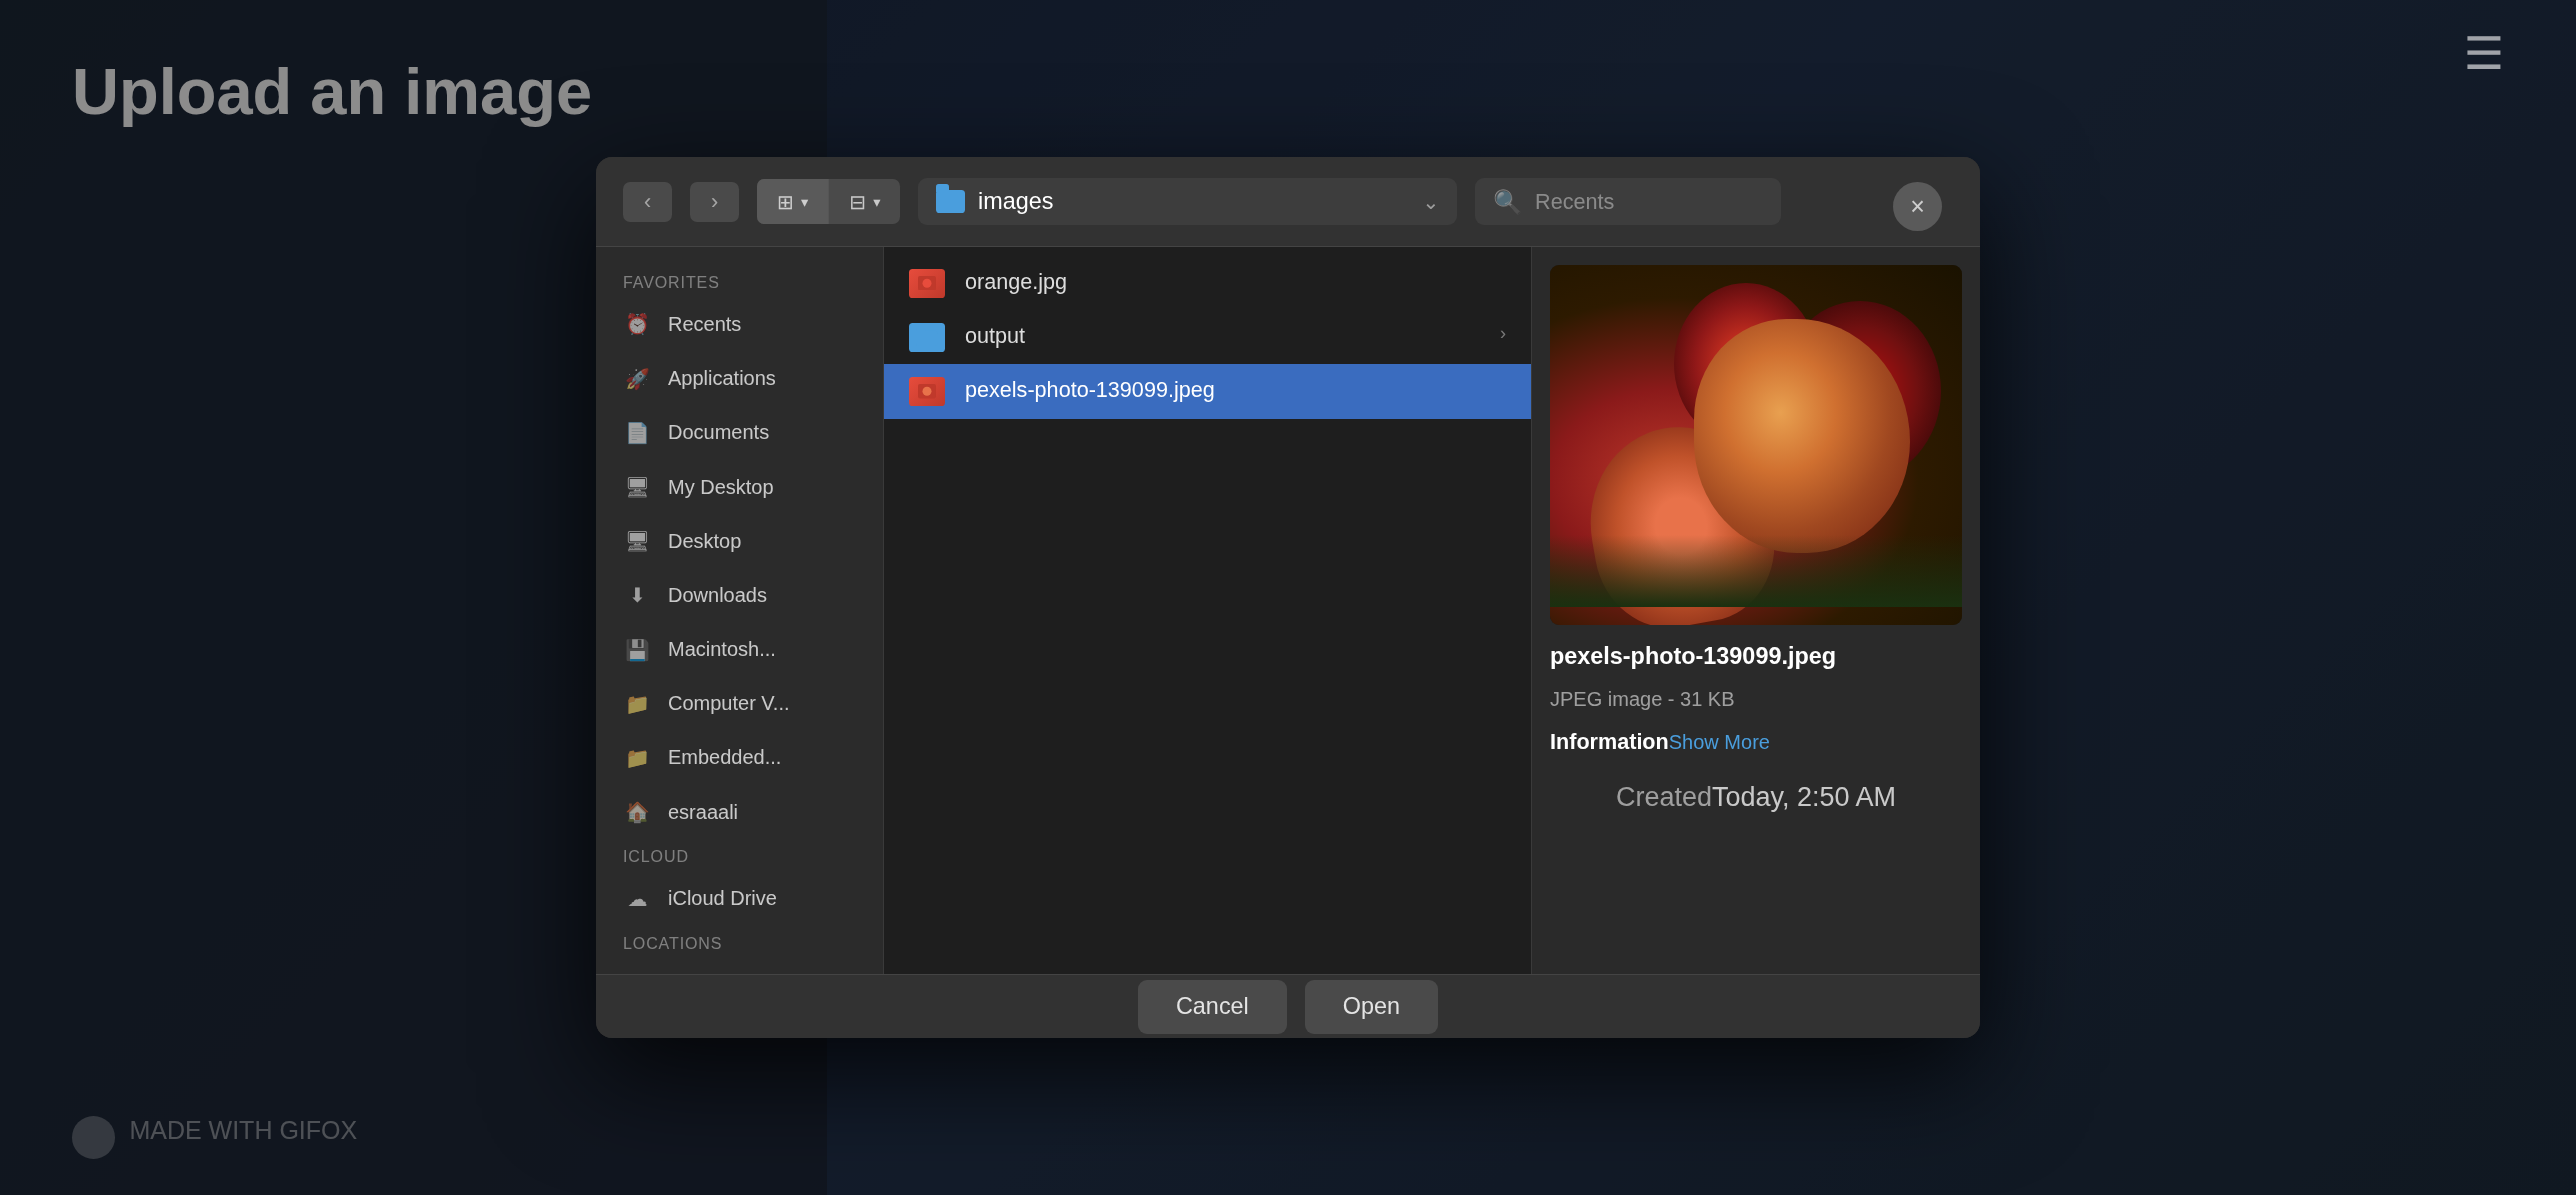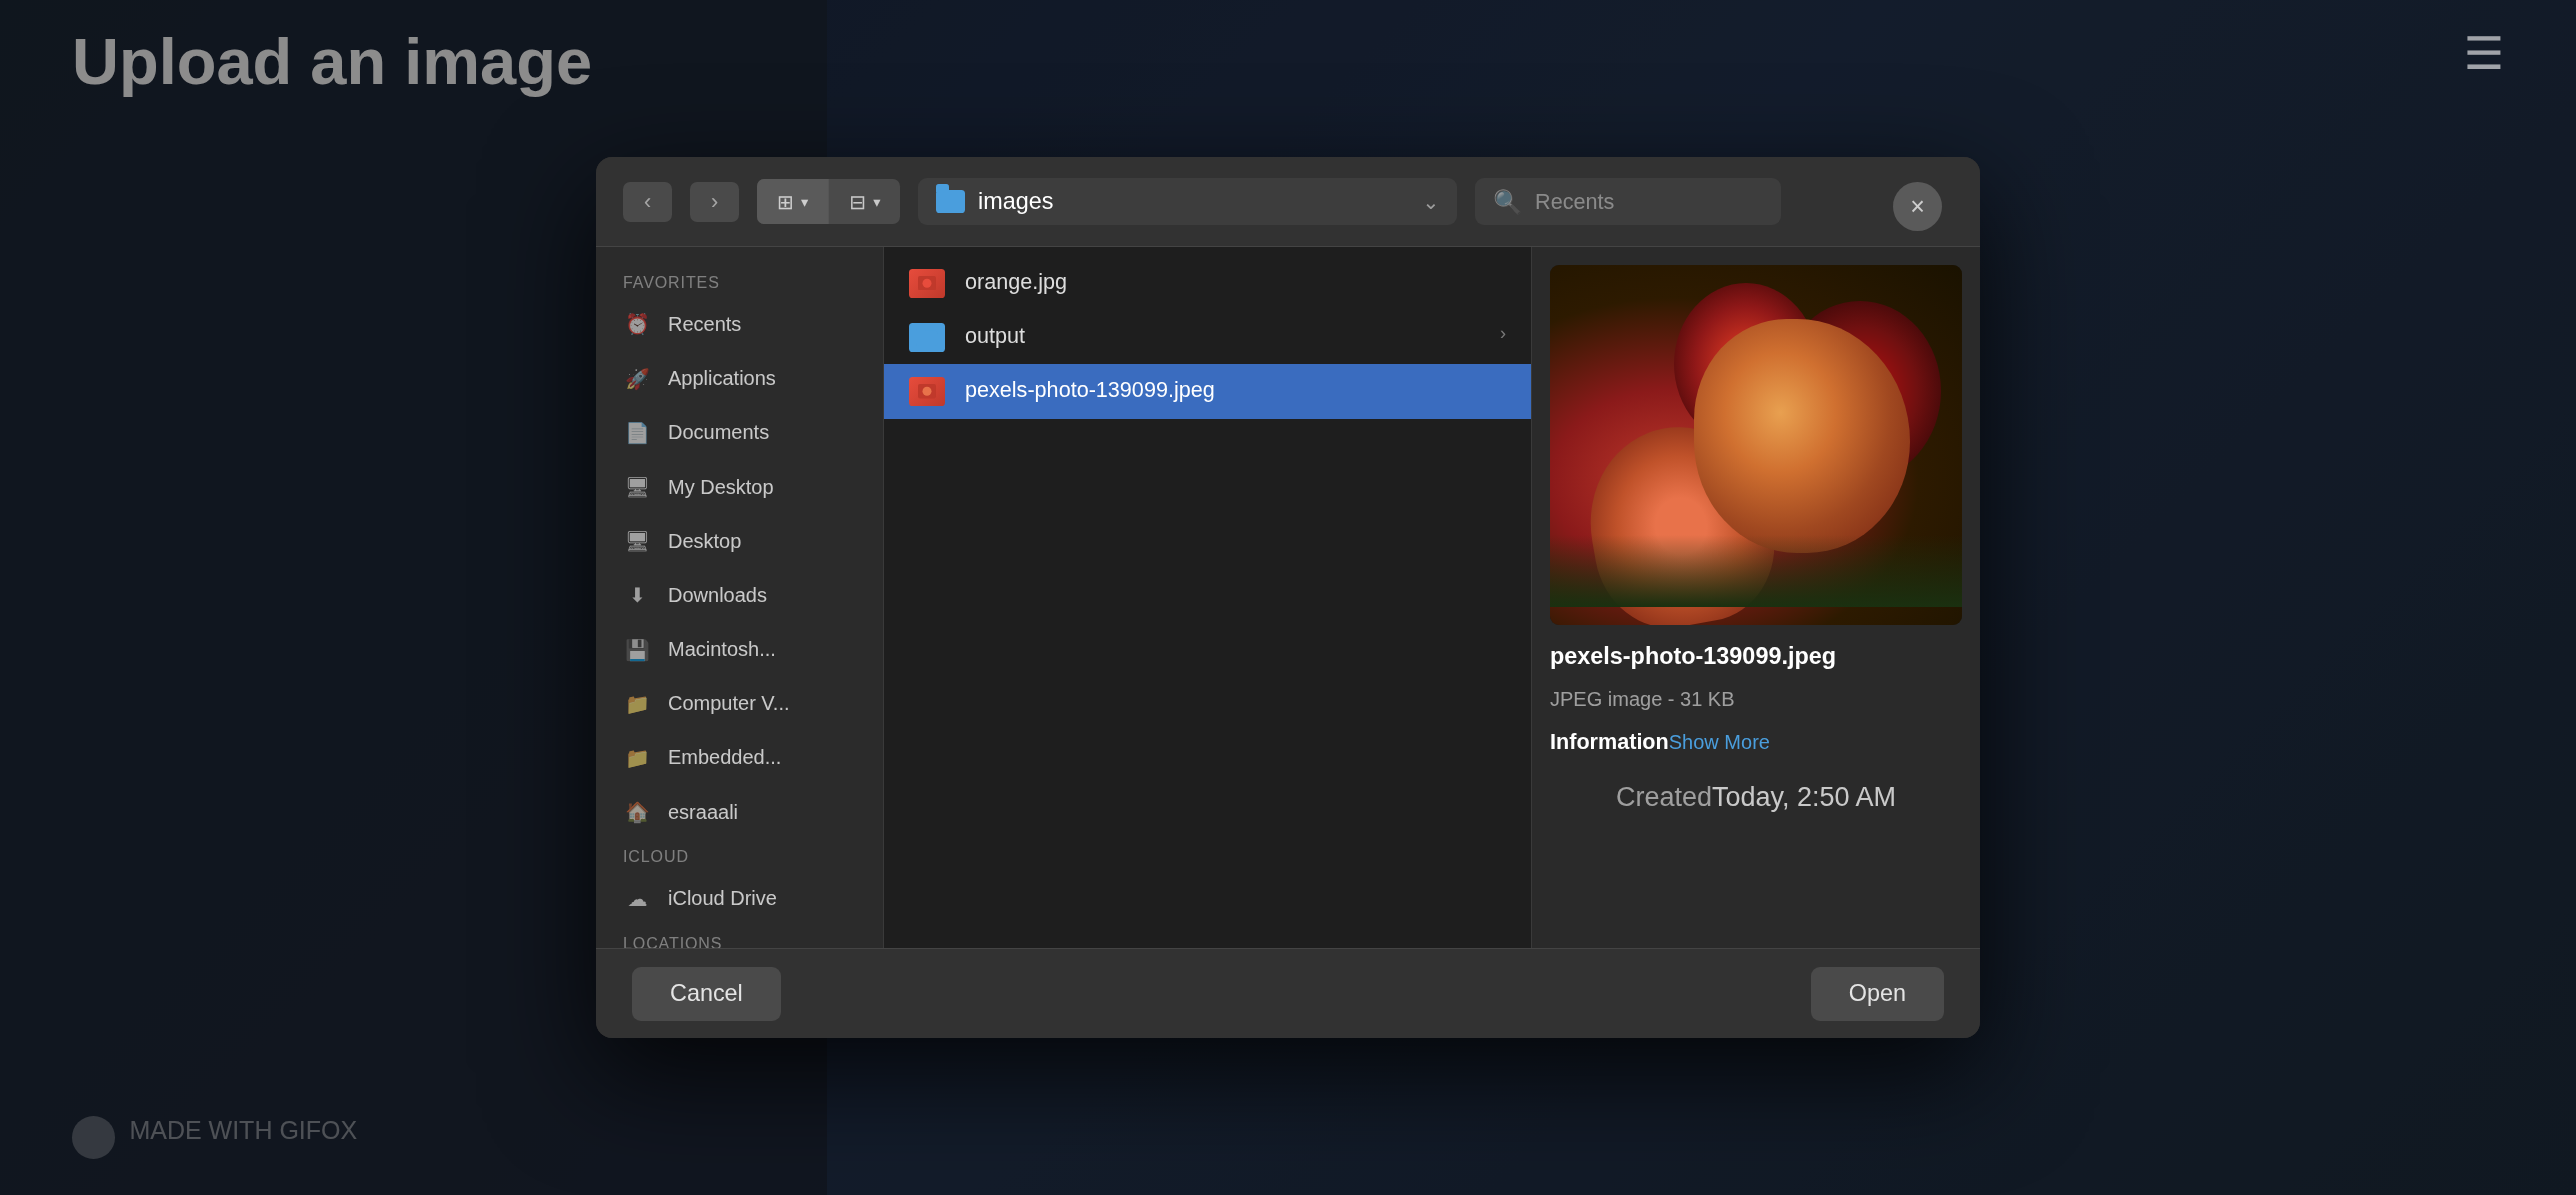--- a/index.html
+++ b/index.html
@@ -41,21 +41,21 @@
     }
 
     .bg-upload-panel {
       position: absolute;
       top: 0;
       left: 0;
       width: 827px;
       height: 1195px;
       background: rgba(30,40,55,0.85);
       z-index: 0;
-      padding: 24px 72px;
+      padding: 54px 72px;
       display: flex;
       flex-direction: column;
     }
 
     .app-title {
       font-size: 65px;
       font-weight: 600;
       color: #ffffff;
       margin-bottom: 54px;
     }
@@ -470,26 +470,26 @@
       color: rgba(255,255,255,0.55);
       margin-top: 9px;
     }
 
     .preview-info-value {
       color: rgba(255,255,255,0.75);
     }
 
     
     .dialog-footer {
-      height: 90px;
+      height: 64px;
       background: #323232;
       border-top: 0.9px solid #444;
       display: flex;
       align-items: center;
-      justify-content: space-between;
+      justify-content: center;
       padding: 0 36px;
       gap: 18px;
     }
 
     .footer-btn {
       height: 54px;
       padding: 0 38px;
       border-radius: 9px;
       font-size: 23.4px;
       font-weight: 500;

